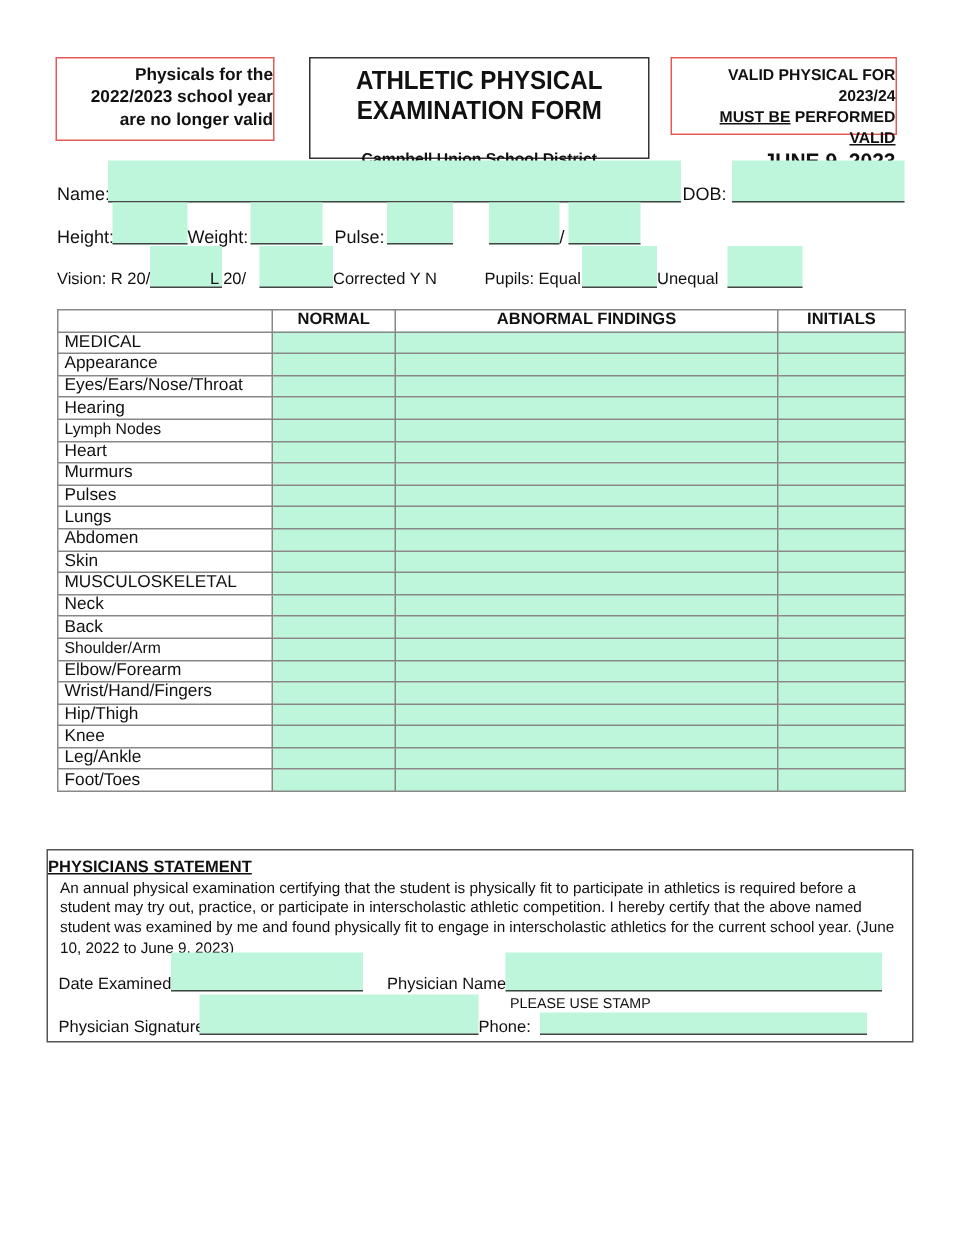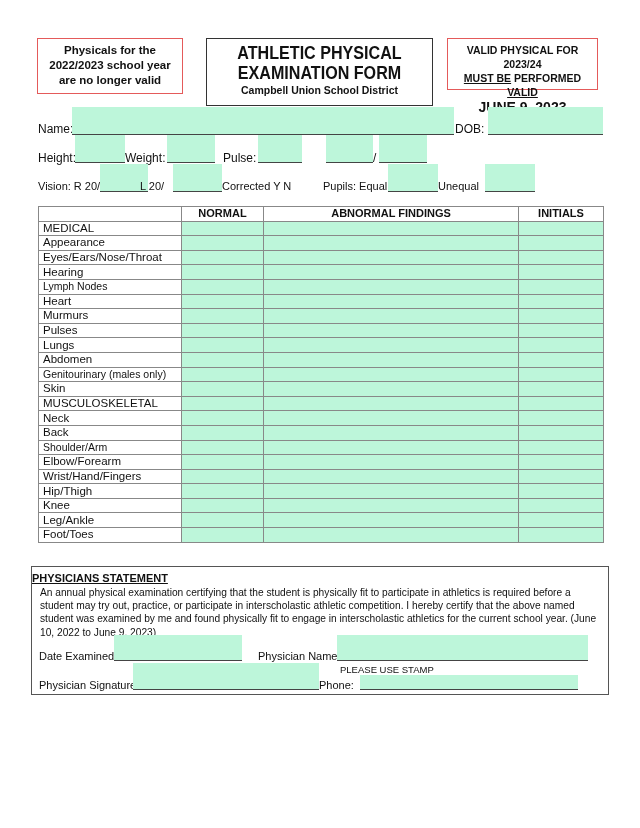--- a/index.html
+++ b/index.html
@@ -1,28 +1,28 @@
 <!DOCTYPE html>
 <html><head>
 <meta charset="utf-8">
 <style>
   * { box-sizing: border-box; margin: 0; padding: 0; }
   html, body { width: 640px; height: 828px; background: #ffffff; }
   body { position: relative; font-family: "Liberation Sans", sans-serif; color: #111; overflow: hidden; }
 
-  .notice { position: absolute; text-align: center; font-weight: bold; font-family: "Liberation Sans", sans-serif; }
+  .notice { position: absolute; text-align: right; font-weight: bold; font-family: "Liberation Sans", sans-serif; }
   #notice-left { left: 37px; top: 38px; width: 146px; height: 56px; border: 1.5px solid #e45a5a; font-size: 11.5px; line-height: 15px; padding-top: 4px; }
   #notice-right { left: 447px; top: 38px; width: 151px; height: 52px; border: 1.5px solid #e45a5a; font-size: 10.5px; line-height: 14px; padding-top: 4px; }
   #notice-right .date { font-size: 14px; line-height: 17px; }
   .u { text-decoration: underline; }
 
   #title-box { position: absolute; left: 206px; top: 38px; width: 227px; height: 68px; border: 1px solid #333; text-align: center; font-weight: bold; }
   #title-box .t1 { font-size: 17.5px; line-height: 20px; margin-top: 4px; transform: scaleX(0.92); }
   #title-box .t2 { font-size: 17.5px; line-height: 20px; transform: scaleX(0.92); }
-  #title-box .t3 { font-size: 10.5px; margin-top: 1px; }
+  #title-box .t3 { font-size: 10.5px; margin-top: 17px; }
 
   .fill { background: #bdf6da; }
   .line { border-bottom: 1px solid #444; }
   .lbl { position: absolute; font-size: 12px; white-space: nowrap; }
   .fld { position: absolute; }
 
   
   #exam-table { position: absolute; left: 38px; top: 206px; width: 565px; border-collapse: collapse; table-layout: fixed; }
   #exam-table th, #exam-table td { border: 1px solid #888; height: 14.6px; font-size: 11.5px; padding: 0 0 0 4px; line-height: 13px; }
   #exam-table th { font-weight: bold; text-align: center; font-size: 11px; padding: 0; }
@@ -152,26 +152,20 @@
         <td class="fc"></td>
         <td class="fc"></td>
       </tr>
       <tr>
         <td>Abdomen</td>
         <td class="fc"></td>
         <td class="fc"></td>
         <td class="fc"></td>
       </tr>
       <tr>
-        <td class="small">Genitourinary (males only)</td>
-        <td class="fc"></td>
-        <td class="fc"></td>
-        <td class="fc"></td>
-      </tr>
-      <tr>
         <td>Skin</td>
         <td class="fc"></td>
         <td class="fc"></td>
         <td class="fc"></td>
       </tr>
       <tr>
         <td class="cat">MUSCULOSKELETAL</td>
         <td class="fc"></td>
         <td class="fc"></td>
         <td class="fc"></td>

